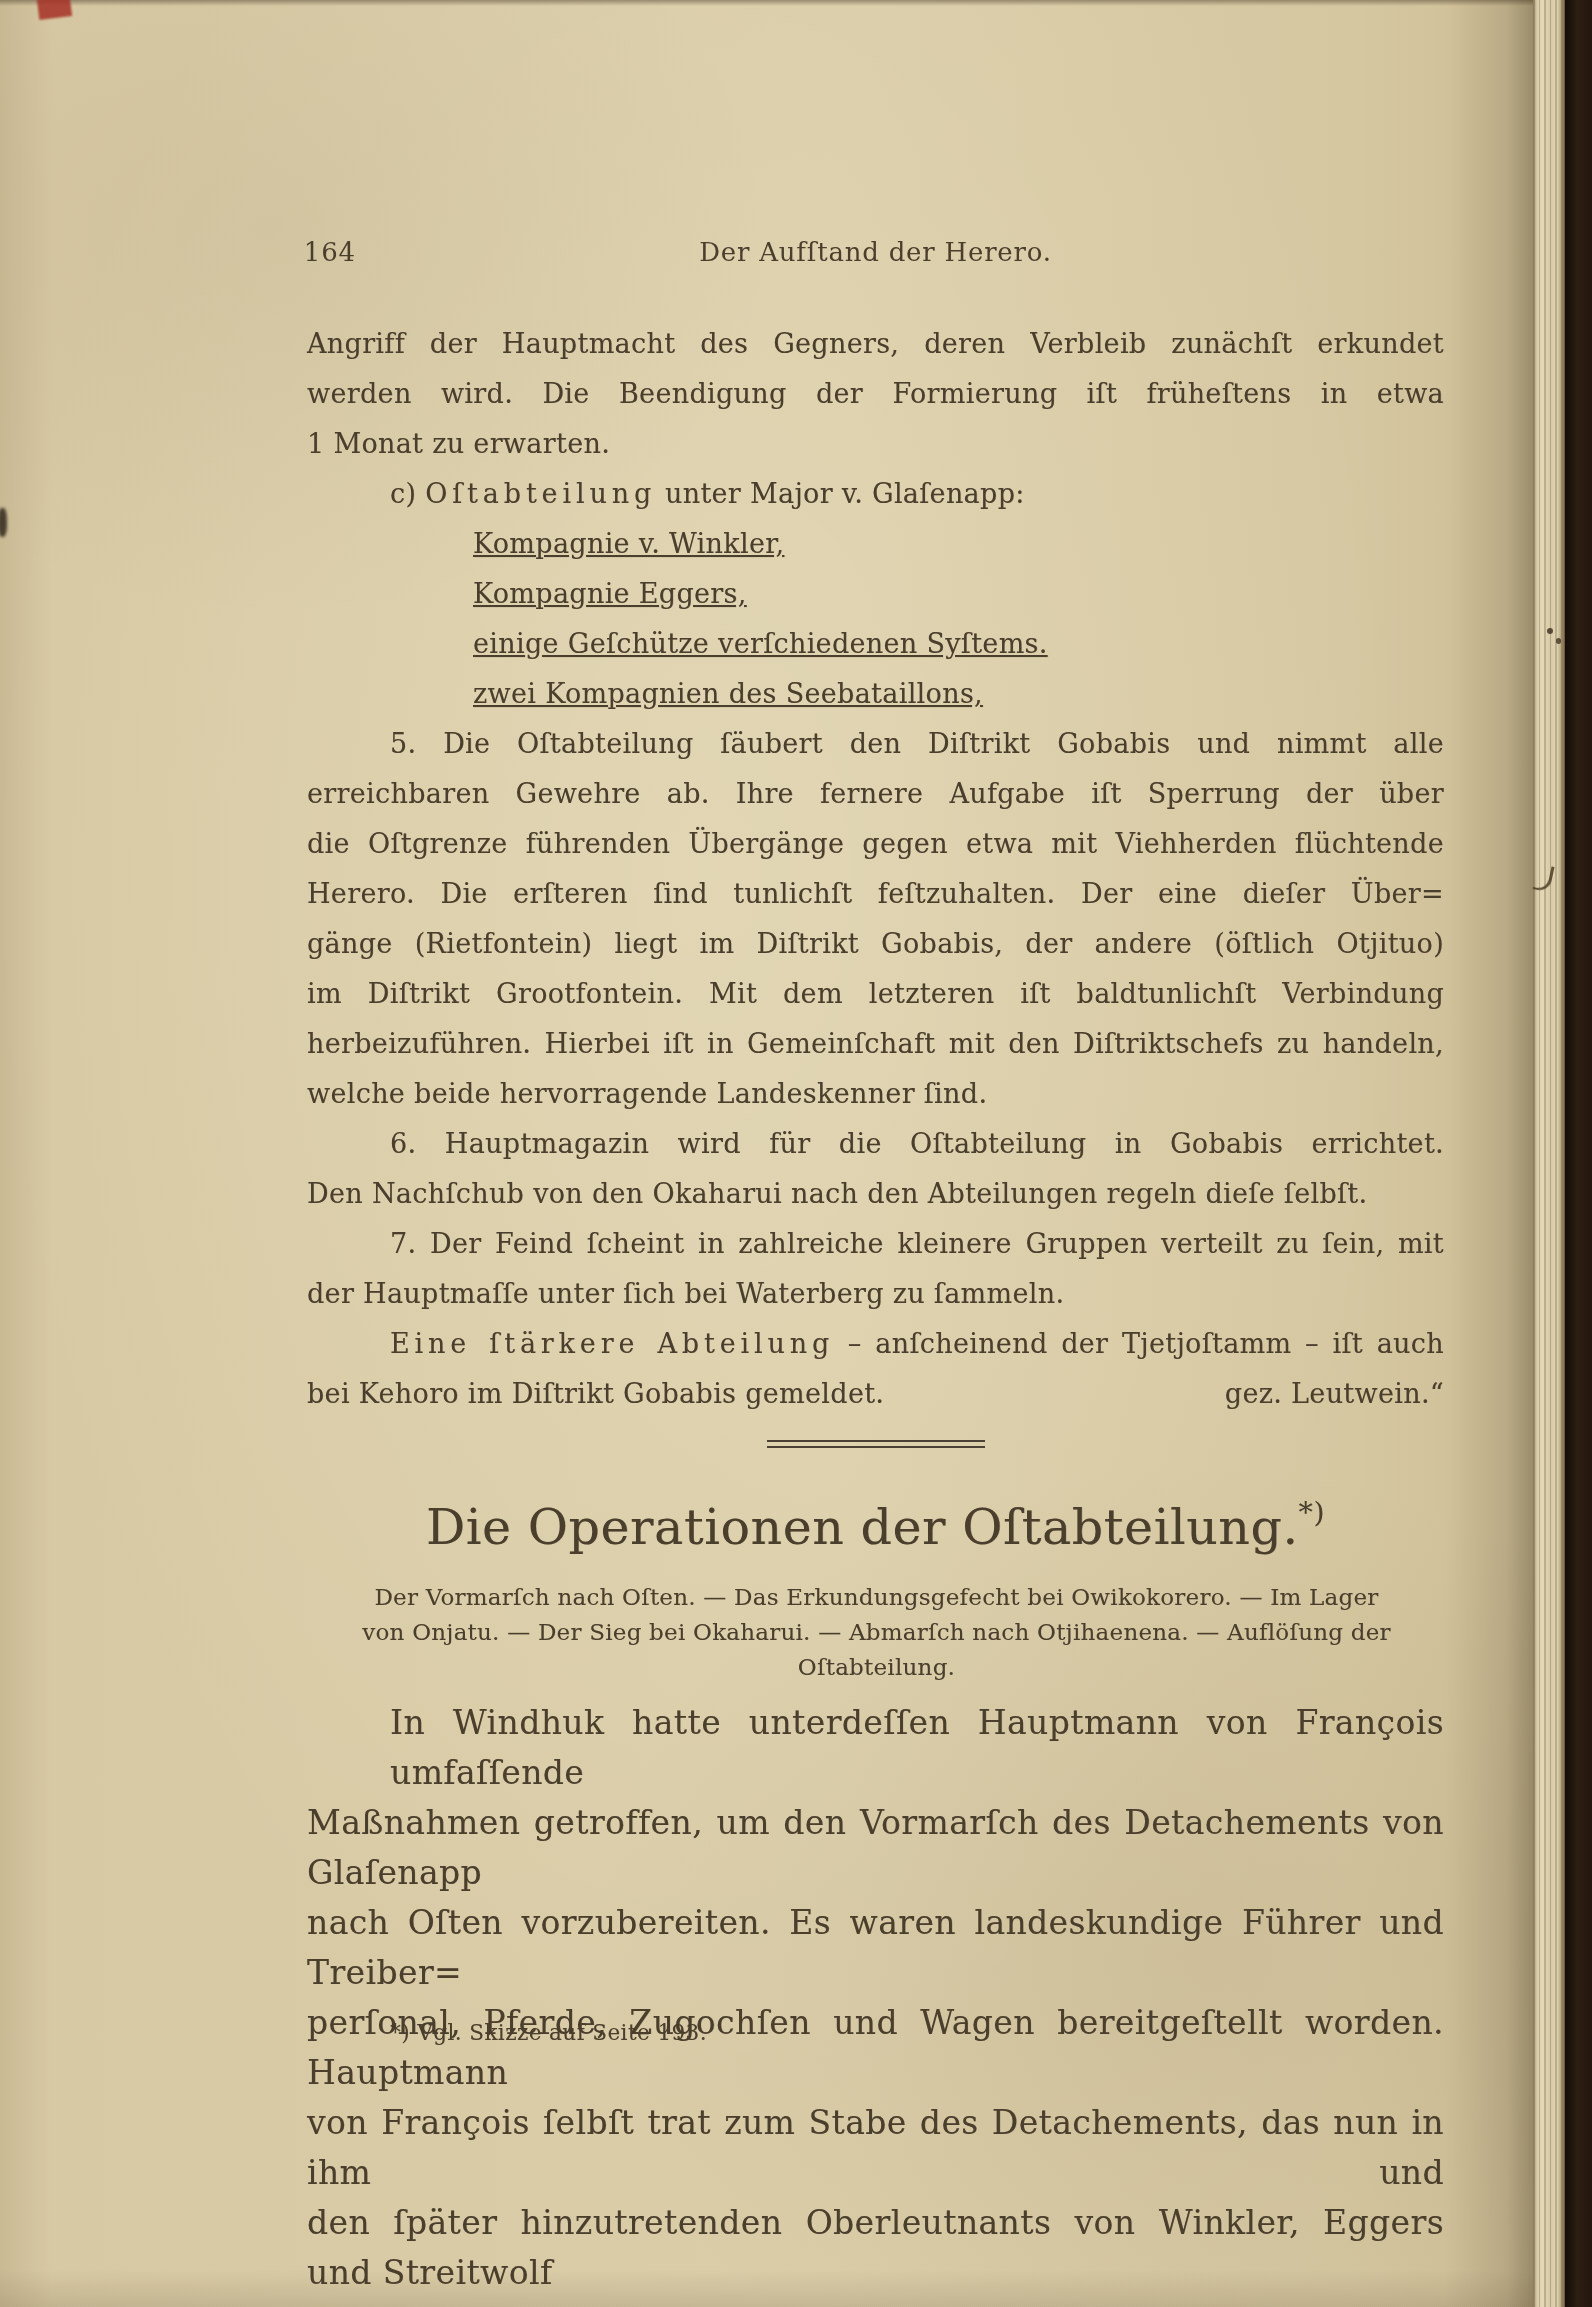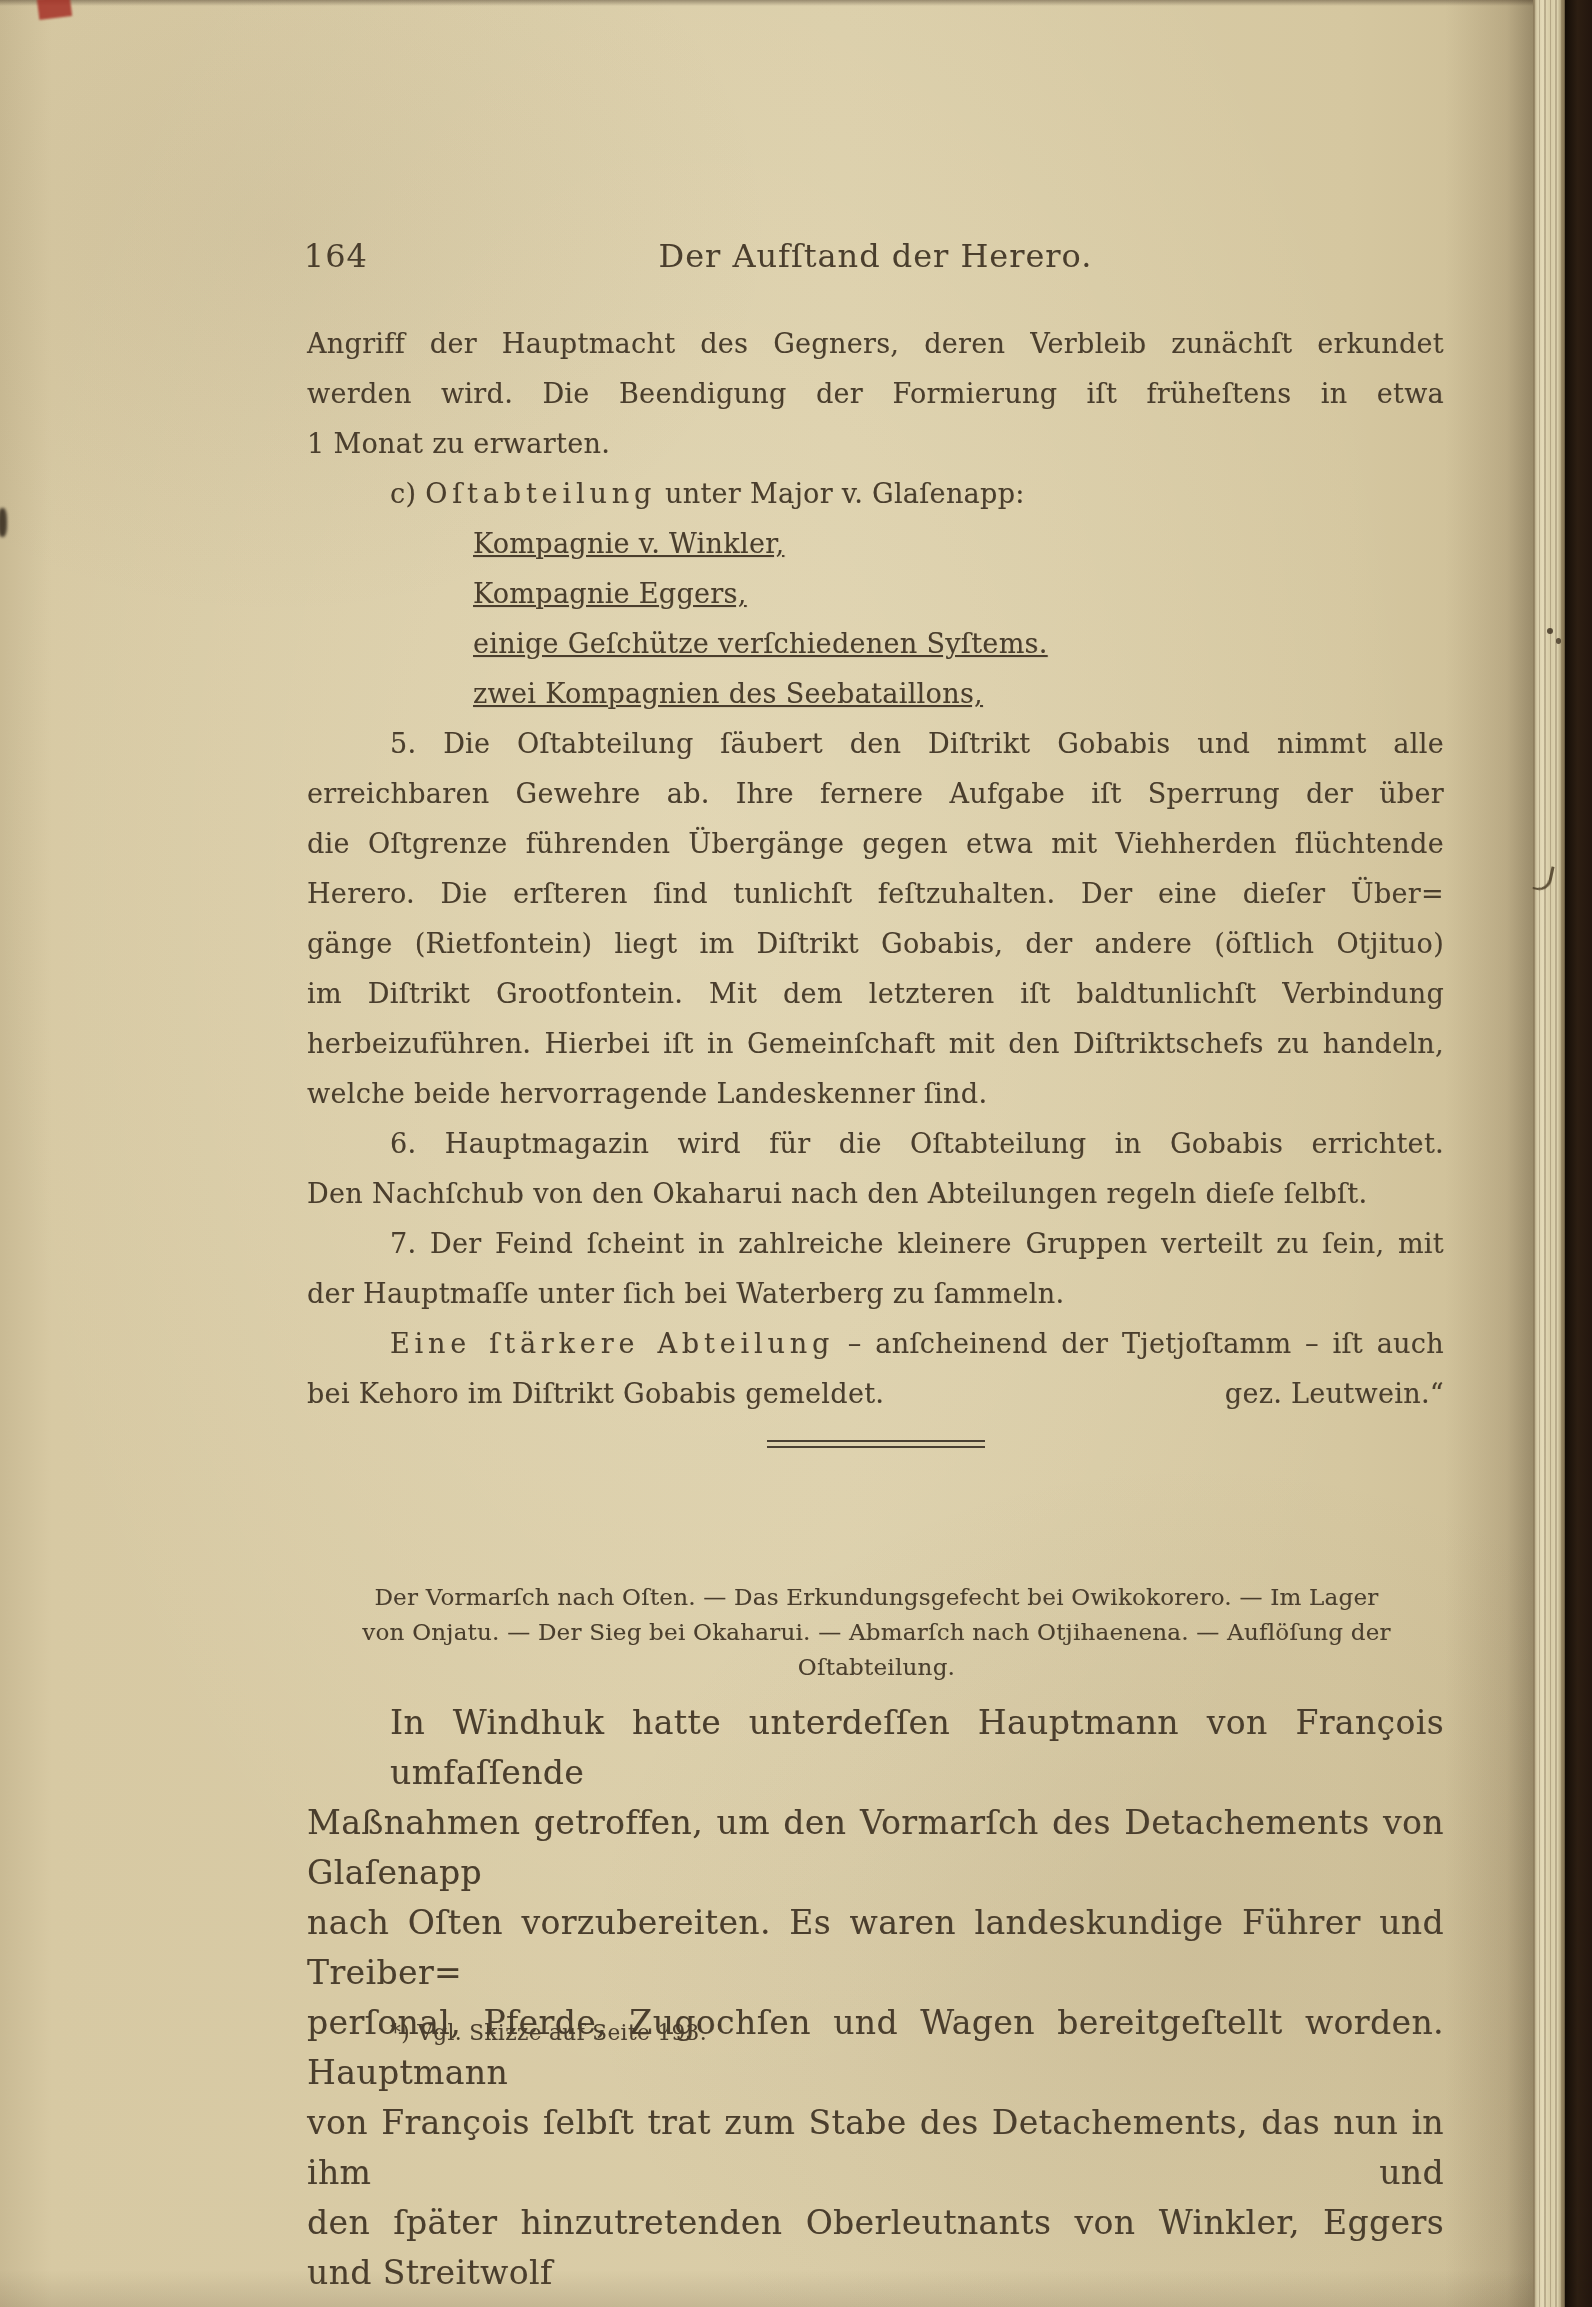--- a/index.html
+++ b/index.html
@@ -37,21 +37,21 @@
   .smudge-left{position:absolute;left:-1.6px;top:508px;width:8.8px;height:29px;
     background:#33291d;border-radius:40%;filter:blur(1.6px);opacity:.85;}
   .dot-a{position:absolute;left:1547px;top:628px;width:6.4px;height:6.4px;border-radius:50%;
     background:#3a2d1d;opacity:.8;filter:blur(0.4px);}
   .dot-b{position:absolute;left:1556px;top:638px;width:4.8px;height:5.6px;border-radius:50%;
     background:#3a2d1d;opacity:.75;filter:blur(0.4px);}
   .squiggle{position:absolute;left:1535px;top:865px;width:14.3px;height:24px;
     border-right:3.2px solid #43351f;border-bottom:2.4px solid #43351f;
     border-radius:0 0 12.7px 1.6px;transform:rotate(12deg);opacity:.8;filter:blur(0.4px);}
   
-  .header{position:absolute;left:307px;top:237px;width:1137px;font-size:32px;letter-spacing:0.03em;}
+  .header{position:absolute;left:307px;top:237px;width:1137px;font-size:26px;letter-spacing:0.03em;}
   .pagenum{position:absolute;left:-3.2px;top:0;}
   .running{display:block;text-align:center;}
 
   .body-text{position:absolute;left:307px;top:319px;width:1137px;
     font-size:27px;line-height:50px;letter-spacing:0.012em;
     text-shadow:0.3px 0.3px 0.6px rgba(60,48,32,0.28);}
   .tline{text-align:justify;text-align-last:justify;}
   .tline.tlast{text-align-last:left;}
   .tline.tleft{text-align:left;text-align-last:left;}
   .tline.tcenter{text-align:center;text-align-last:center;}
@@ -128,20 +128,21 @@
 
     <div class="tline tindent"><span class="sperr">Eine ſtärkere Abteilung</span><span> – anſcheinend der Tjetjoſtamm – iſt auch</span></div>
     <div class="tline tlast p8l2">
         <span>bei Kehoro im Diſtrikt Gobabis gemeldet.</span>
         <span>gez. Leutwein.“</span>
       </div>
   </div>
 
   <div class="divider"></div>
 
+  <div class="sec-title"><span>Die Operationen der Oſtabteilung.</span><sup>*)</sup></div>
 
   <div class="sec-sub">
       <div class="tline tcenter">Der Vormarſch nach Oſten. — Das Erkundungsgefecht bei Owikokorero. — Im Lager</div>
       <div class="tline tcenter">von Onjatu. — Der Sieg bei Okaharui. — Abmarſch nach Otjihaenena. — Auflöſung der</div>
       <div class="tline tlast tcenter">Oſtabteilung.</div>
     </div>
 
   <div class="sec-par">
       <div class="tline tindent">In Windhuk hatte unterdeſſen Hauptmann von François umfaſſende</div>
       <div class="tline">Maßnahmen getroffen, um den Vormarſch des Detachements von Glaſenapp</div>

